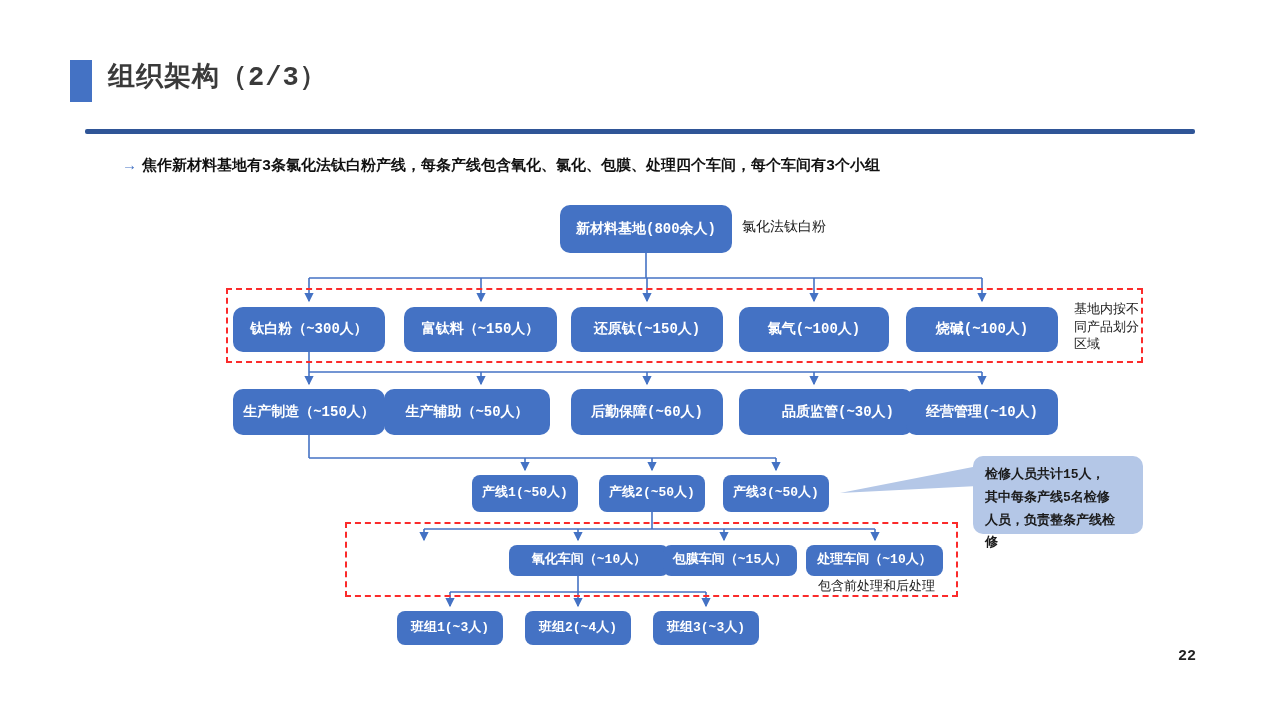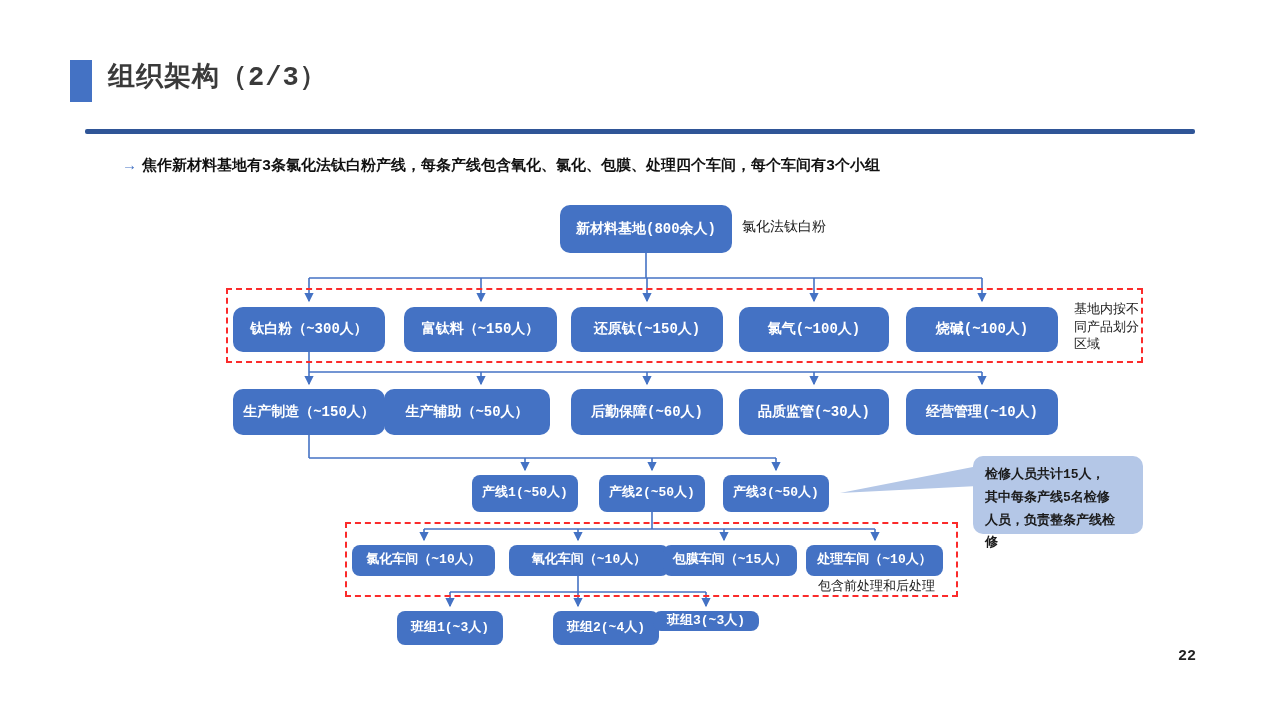--- a/index.html
+++ b/index.html
@@ -131,21 +131,21 @@
       <span></span>
   </div>
   <div class="obox" style="left:384px;top:389px;width:166px;height:46px;">
     <span>生产辅助（~50人）</span>
       <span></span>
   </div>
   <div class="obox" style="left:571px;top:389px;width:152px;height:46px;">
     <span>后勤保障</span>
       <span>(~60人)</span>
   </div>
-  <div class="obox" style="left:739px;top:389px;width:150px;height:46px;">
+  <div class="obox" style="left:739px;top:389px;width:150px;height:46px;padding-left:24px;">
     <span>品质监管</span>
       <span>(~30人)</span>
   </div>
   <div class="obox" style="left:906px;top:389px;width:152px;height:46px;">
     <span>经营管理</span>
       <span>(~10人)</span>
   </div>
 
   <div class="obox small" style="left:472px;top:475px;width:106px;height:37px;">
     <span>产线1</span>
@@ -154,46 +154,42 @@
   <div class="obox small" style="left:599px;top:475px;width:106px;height:37px;">
     <span>产线2</span>
       <span>(~50人)</span>
   </div>
   <div class="obox small" style="left:723px;top:475px;width:106px;height:37px;">
     <span>产线3</span>
       <span>(~50人)</span>
   </div>
   <div class="callout">检修人员共计15人，其中每条产线5名检修人员，负责整条产线检修</div>
 
-  <div class="obox small" style="left:352px;top:545px;width:143px;height:31px;">
-    <span>氯化车间（~10人）</span>
-      <span></span>
-  </div>
   <div class="obox small" style="left:509px;top:545px;width:160px;height:31px;">
     <span>氧化车间（~10人）</span>
       <span></span>
   </div>
   <div class="obox small" style="left:663px;top:545px;width:134px;height:31px;">
     <span>包膜车间（~15人）</span>
       <span></span>
   </div>
   <div class="obox small" style="left:806px;top:545px;width:137px;height:31px;">
     <span>处理车间（~10人）</span>
       <span></span>
   </div>
   <div class="region-note" style="left:818px;top:578px;">包含前处理和后处理</div>
 
   <div class="obox small" style="left:397px;top:611px;width:106px;height:34px;">
     <span>班组1</span>
       <span>(~3人)</span>
   </div>
-  <div class="obox small" style="left:525px;top:611px;width:106px;height:34px;margin-left:28px;">
+  <div class="obox small" style="left:525px;top:611px;width:106px;height:34px;">
     <span>班组2</span>
       <span>(~4人)</span>
   </div>
-  <div class="obox small" style="left:653px;top:611px;width:106px;height:20px;">
+  <div class="obox small" style="left:653px;top:611px;width:106px;height:34px;">
     <span>班组3</span>
       <span>(~3人)</span>
   </div>
 
   <div class="page-number">22</div>
 
 </div>
 
 </body></html>

